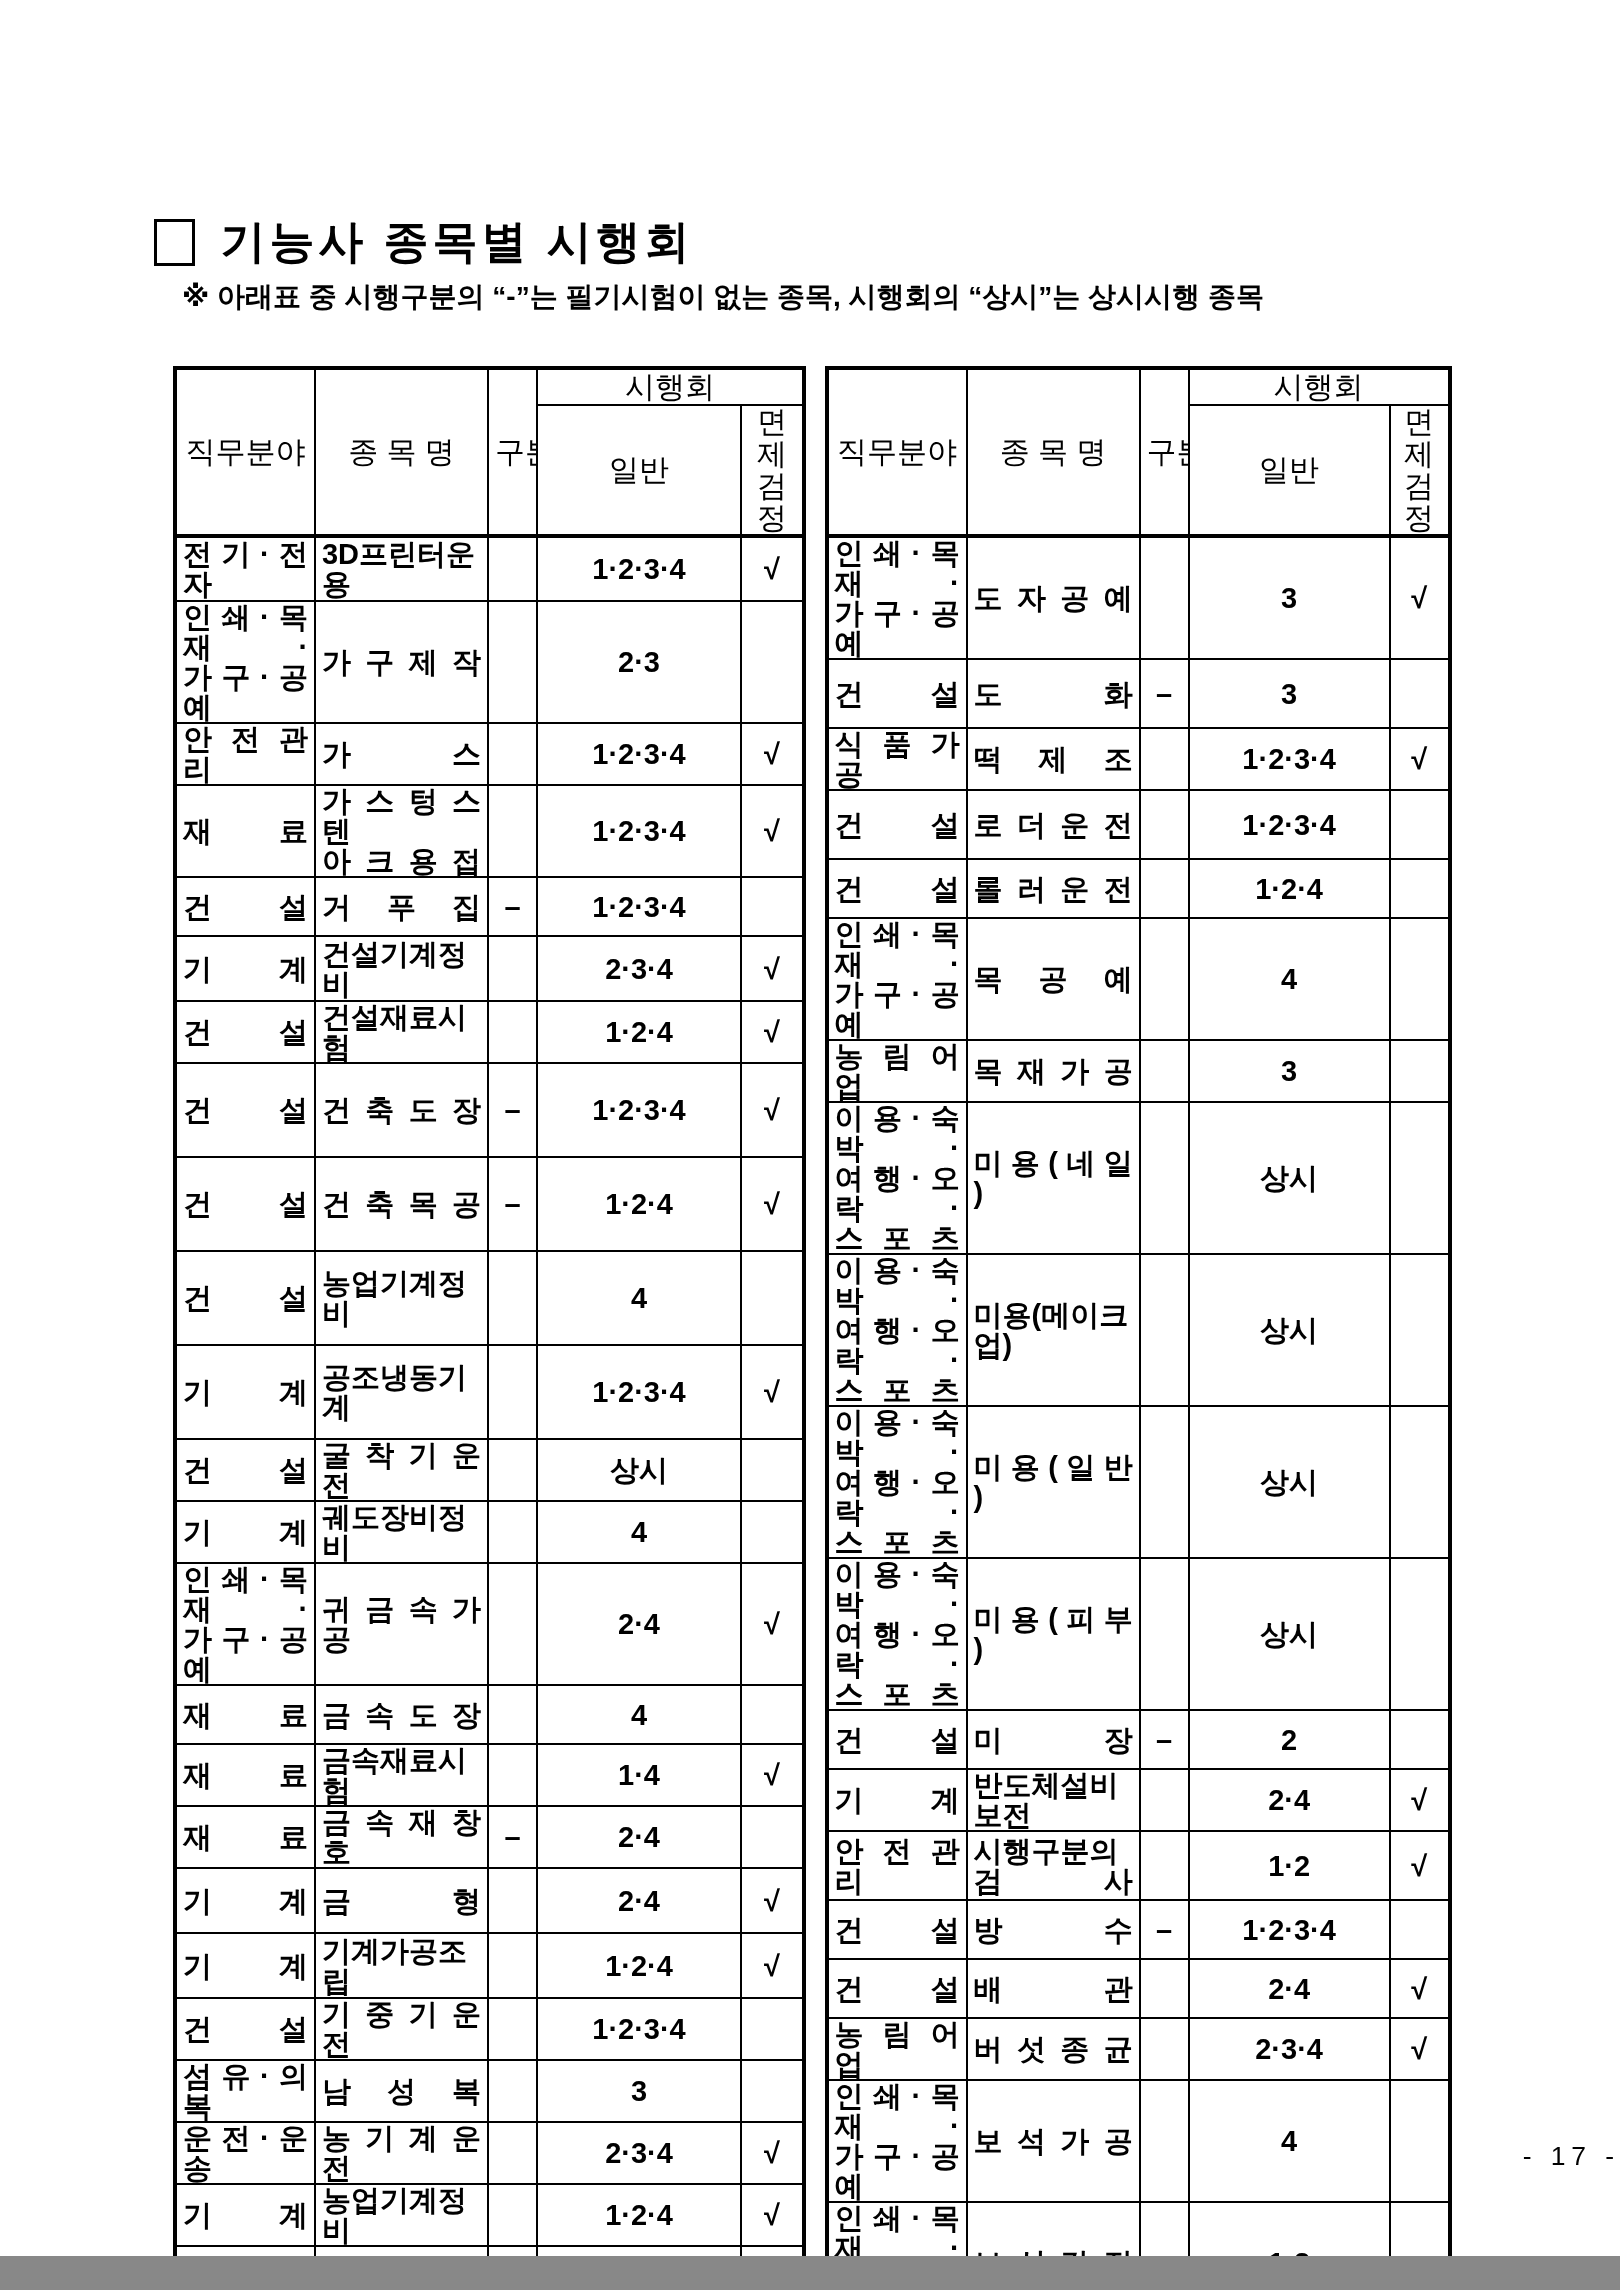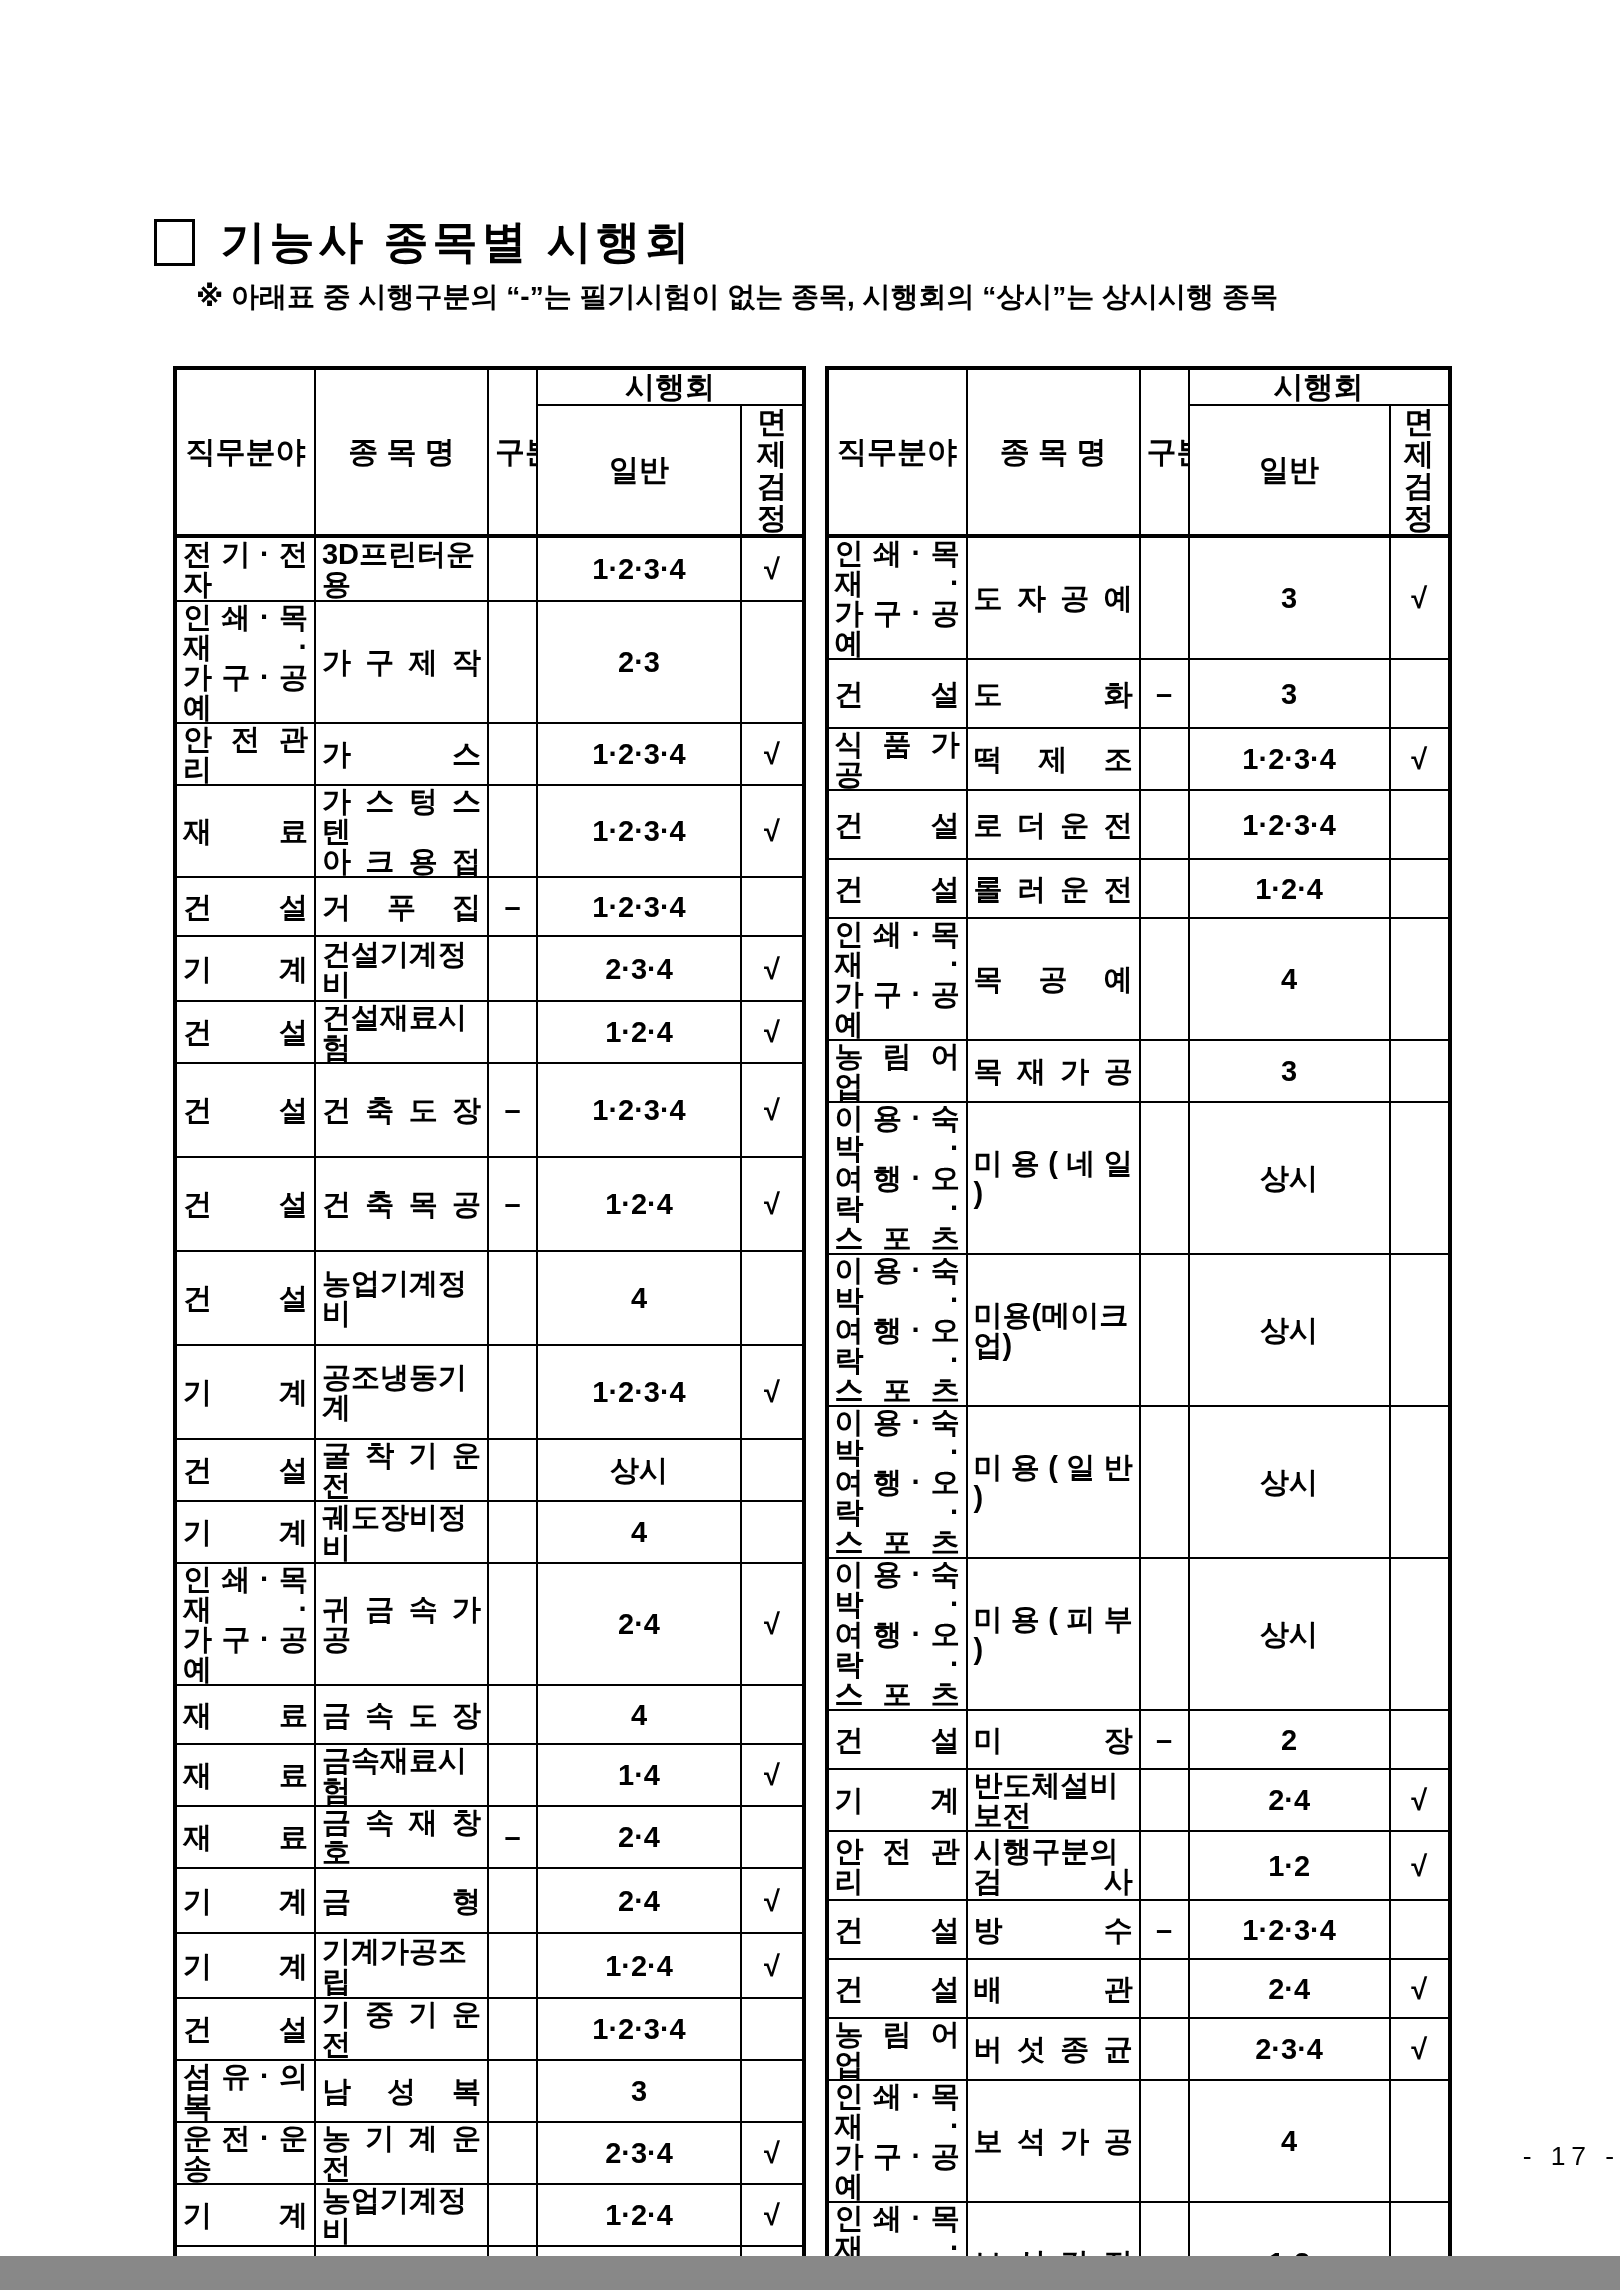--- a/index.html
+++ b/index.html
@@ -28,21 +28,21 @@
   }
   .title-square {
     display: inline-block;
     width: 35px;
     height: 41px;
     border: 3.9px solid #000;
     flex: 0 0 auto;
   }
   .note {
     position: absolute;
-    left: 196px;
+    left: 182px;
     top: 278px;
     font-size: 28px;
     letter-spacing: 0px;
     white-space: nowrap;
   }
 
   
   .tables {
     position: absolute;
     left: 173px;
@@ -58,21 +58,21 @@
   }
   table.sched th, table.sched td {
     border: 2px solid #000;
     padding: 0 5.9px;
     overflow: hidden;
     vertical-align: middle;
   }
   table.sched thead { border-bottom: 4.9px solid #000; }
   table.sched th {
     font-size: 30px;
-    font-weight: bold;
+    font-weight: normal;
     text-align: center;
     line-height: 32px;
   }
   table.sched thead tr.h1 { height: 37px; }
   table.sched thead tr.h2 { height: 69px; }
   th.div-h { font-size: 26.5px; padding: 0 1px; white-space: nowrap; }
   th.exe-h { white-space: pre-line; font-size: 29px; line-height: 31px; padding: 0 2px; }
 
   table.sched td {
     font-size: 29px;

